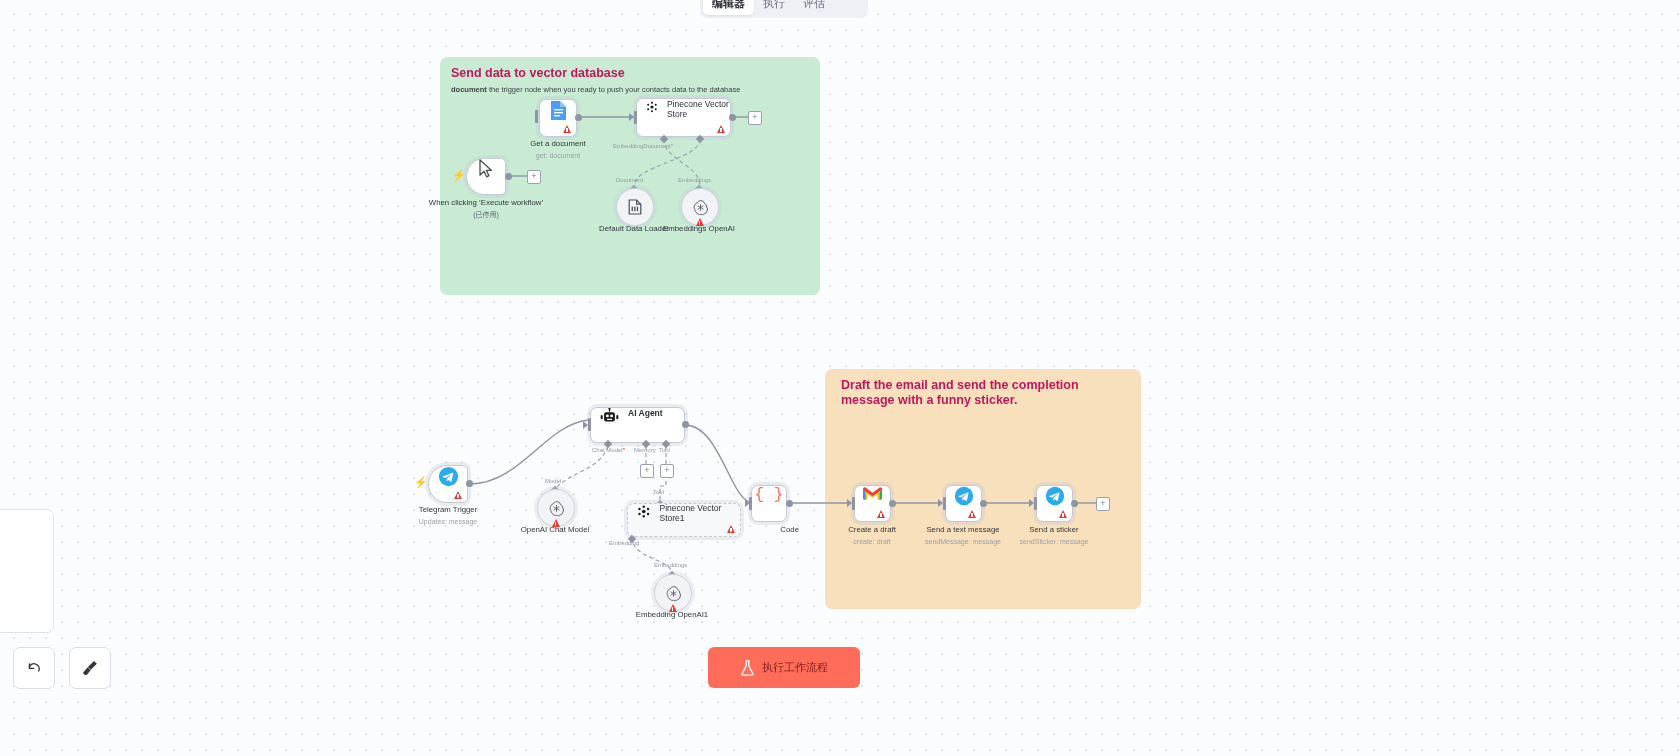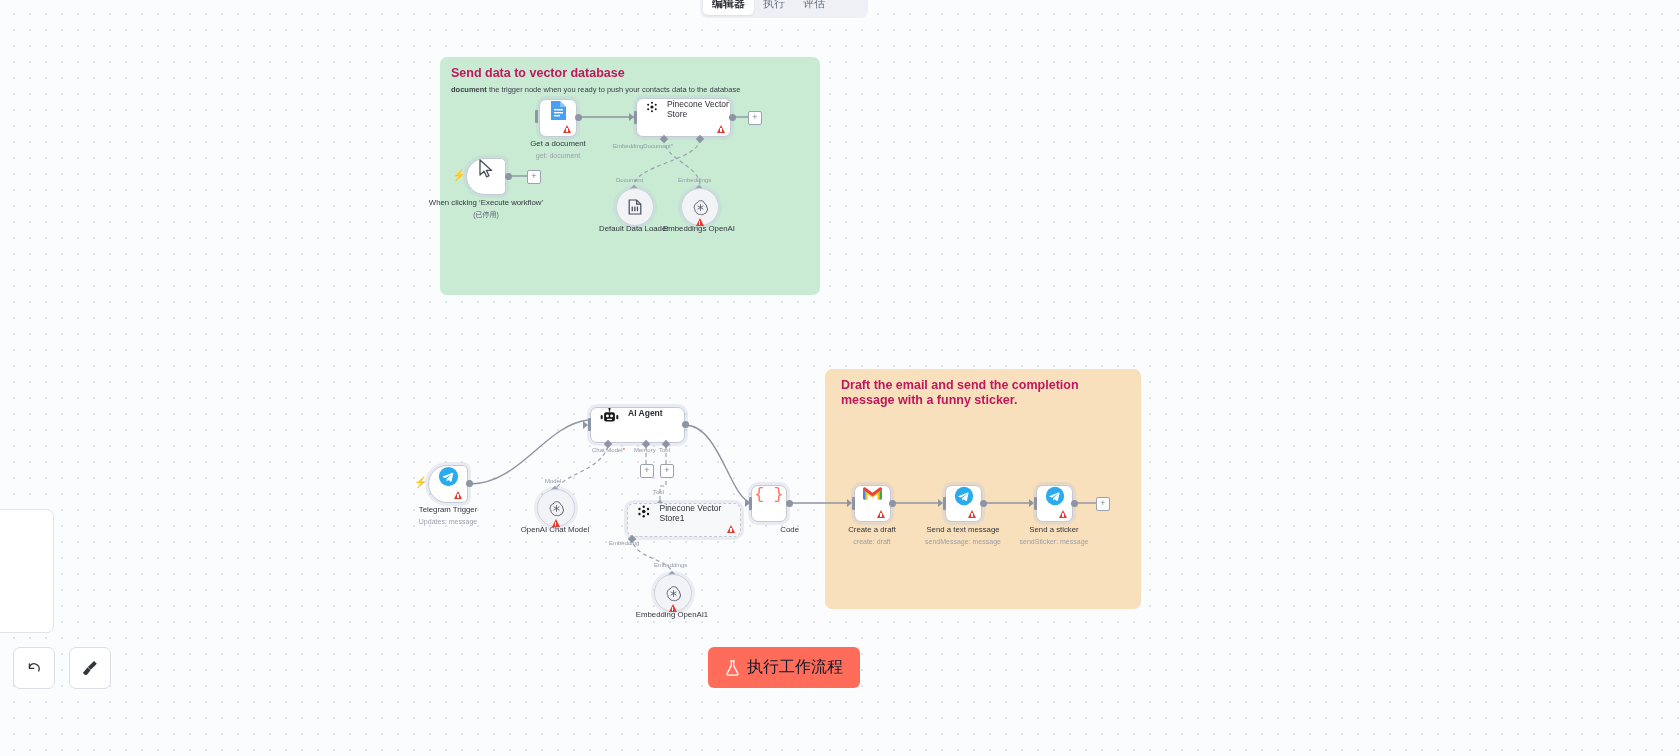--- a/index.html
+++ b/index.html
@@ -248,22 +248,22 @@
   #execute-btn {
     position: absolute;
     left: 708px; top: 647px;
     width: 152px; height: 41px;
     background: #ff6d5a;
     border-radius: 6px;
     display: flex;
     align-items: center;
     justify-content: center;
     gap: 7px;
-    color: #0f172a;
-    font-size: 16px;
+    color: #7f1d1d;
+    font-size: 11px;
     cursor: pointer;
   }
 </style>
 </head>
 <body>
 
 <div id="app">
 
   <div class="tabbar">
     <div class="tab active">编辑器</div>

